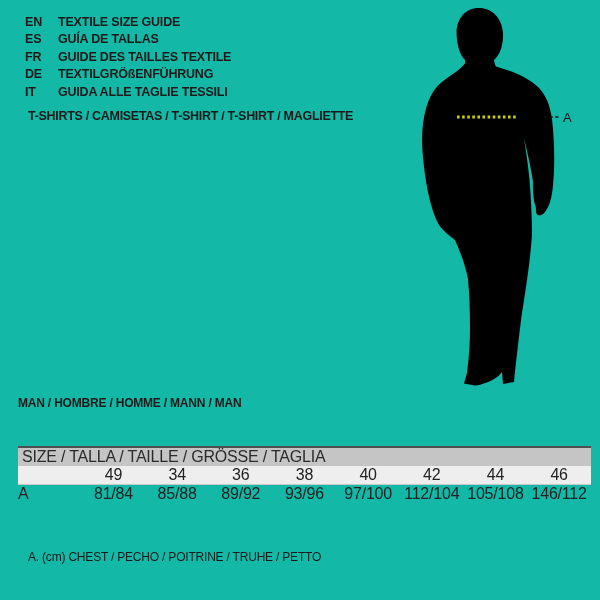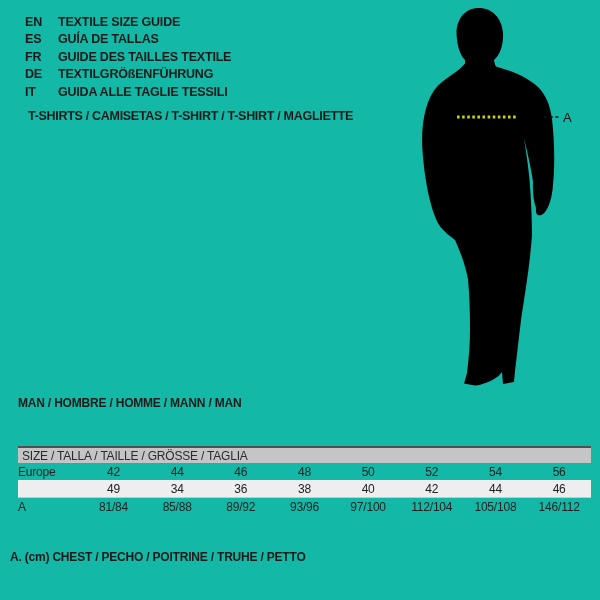--- a/index.html
+++ b/index.html
@@ -17,36 +17,36 @@
   .cat-block{position:absolute;left:28px;top:107px;}
   .cat-line{font-weight:bold;font-size:12.5px;line-height:18px;letter-spacing:-0.3px;white-space:nowrap;}
   
   .figure-wrap{position:absolute;left:415px;top:5px;width:160px;height:392px;}
   
   .section-title{position:absolute;left:18px;top:396px;font-weight:bold;font-size:12px;letter-spacing:-0.2px;white-space:nowrap;}
   
   .size-table-wrap{position:absolute;left:18px;top:446px;width:573px;}
   table.size-table{
     width:573px;border-collapse:collapse;table-layout:fixed;
-    font-size:12px;letter-spacing:-0.2px;color:#222222;
+    font-size:16px;letter-spacing:-0.2px;color:#222222;
   }
   table.size-table td{padding:0;vertical-align:middle;}
   tr.tbl-header td{
     background:#c5c5c5;height:15px;text-align:left;padding-left:4px;color:#2b2b2b;
   }
   tr.tbl-header{border-top:2px solid #4f4f4f;}
   td.row-label{width:67px;text-align:left;}
   td.val{text-align:center;}
   tr.row-europe td{height:17px;}
   tr.row-us td{height:16px;background:#eeeeee;}
   tr.row-usnum td{height:17px;background:#eeeeee;}
   tr.row-a{border-top:1px solid #c8c8c8;}
   tr.row-a td{height:17px;}
   
-  .footnote{position:absolute;left:10px;top:550px;font-weight:bold;font-size:12px;letter-spacing:-0.2px;white-space:nowrap;}
+  .footnote{position:absolute;left:28px;top:550px;font-weight:normal;font-size:12px;letter-spacing:-0.2px;white-space:nowrap;}
 </style>
 </head>
 <body>
 
 <div class="page">
 
   <div class="lang-block">
     <div class="lang-row">
       <span class="lang-code">EN</span>
       <span class="lang-label">TEXTILE SIZE GUIDE</span>
@@ -116,31 +116,20 @@
   </div>
 
   <div class="section-title">MAN / HOMBRE / HOMME / MANN / MAN</div>
 
   <div class="size-table-wrap">
     <table class="size-table">
       <tbody>
         <tr class="tbl-header">
           <td colspan="9">SIZE / TALLA / TAILLE / GRÖSSE / TAGLIA</td>
         </tr>
-        <tr class="row-europe">
-          <td class="row-label">Europe</td>
-          <td class="val">42</td>
-          <td class="val">44</td>
-          <td class="val">46</td>
-          <td class="val">48</td>
-          <td class="val">50</td>
-          <td class="val">52</td>
-          <td class="val">54</td>
-          <td class="val">56</td>
-        </tr>
         <tr class="row-usnum">
           <td class="row-label"></td>
           <td class="val">49</td>
           <td class="val">34</td>
           <td class="val">36</td>
           <td class="val">38</td>
           <td class="val">40</td>
           <td class="val">42</td>
           <td class="val">44</td>
           <td class="val">46</td>

